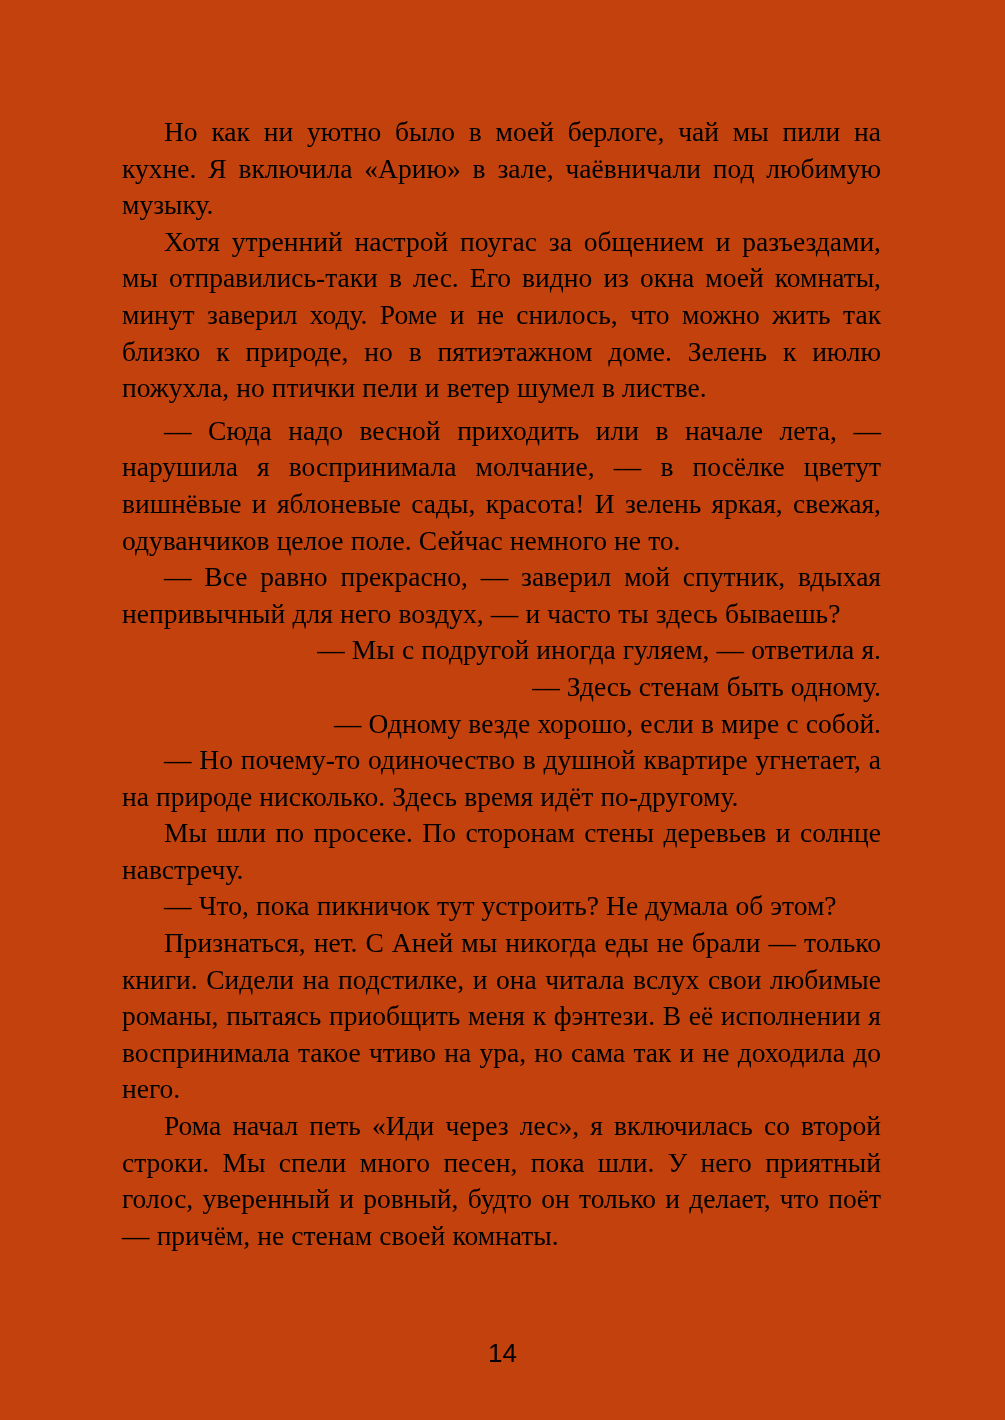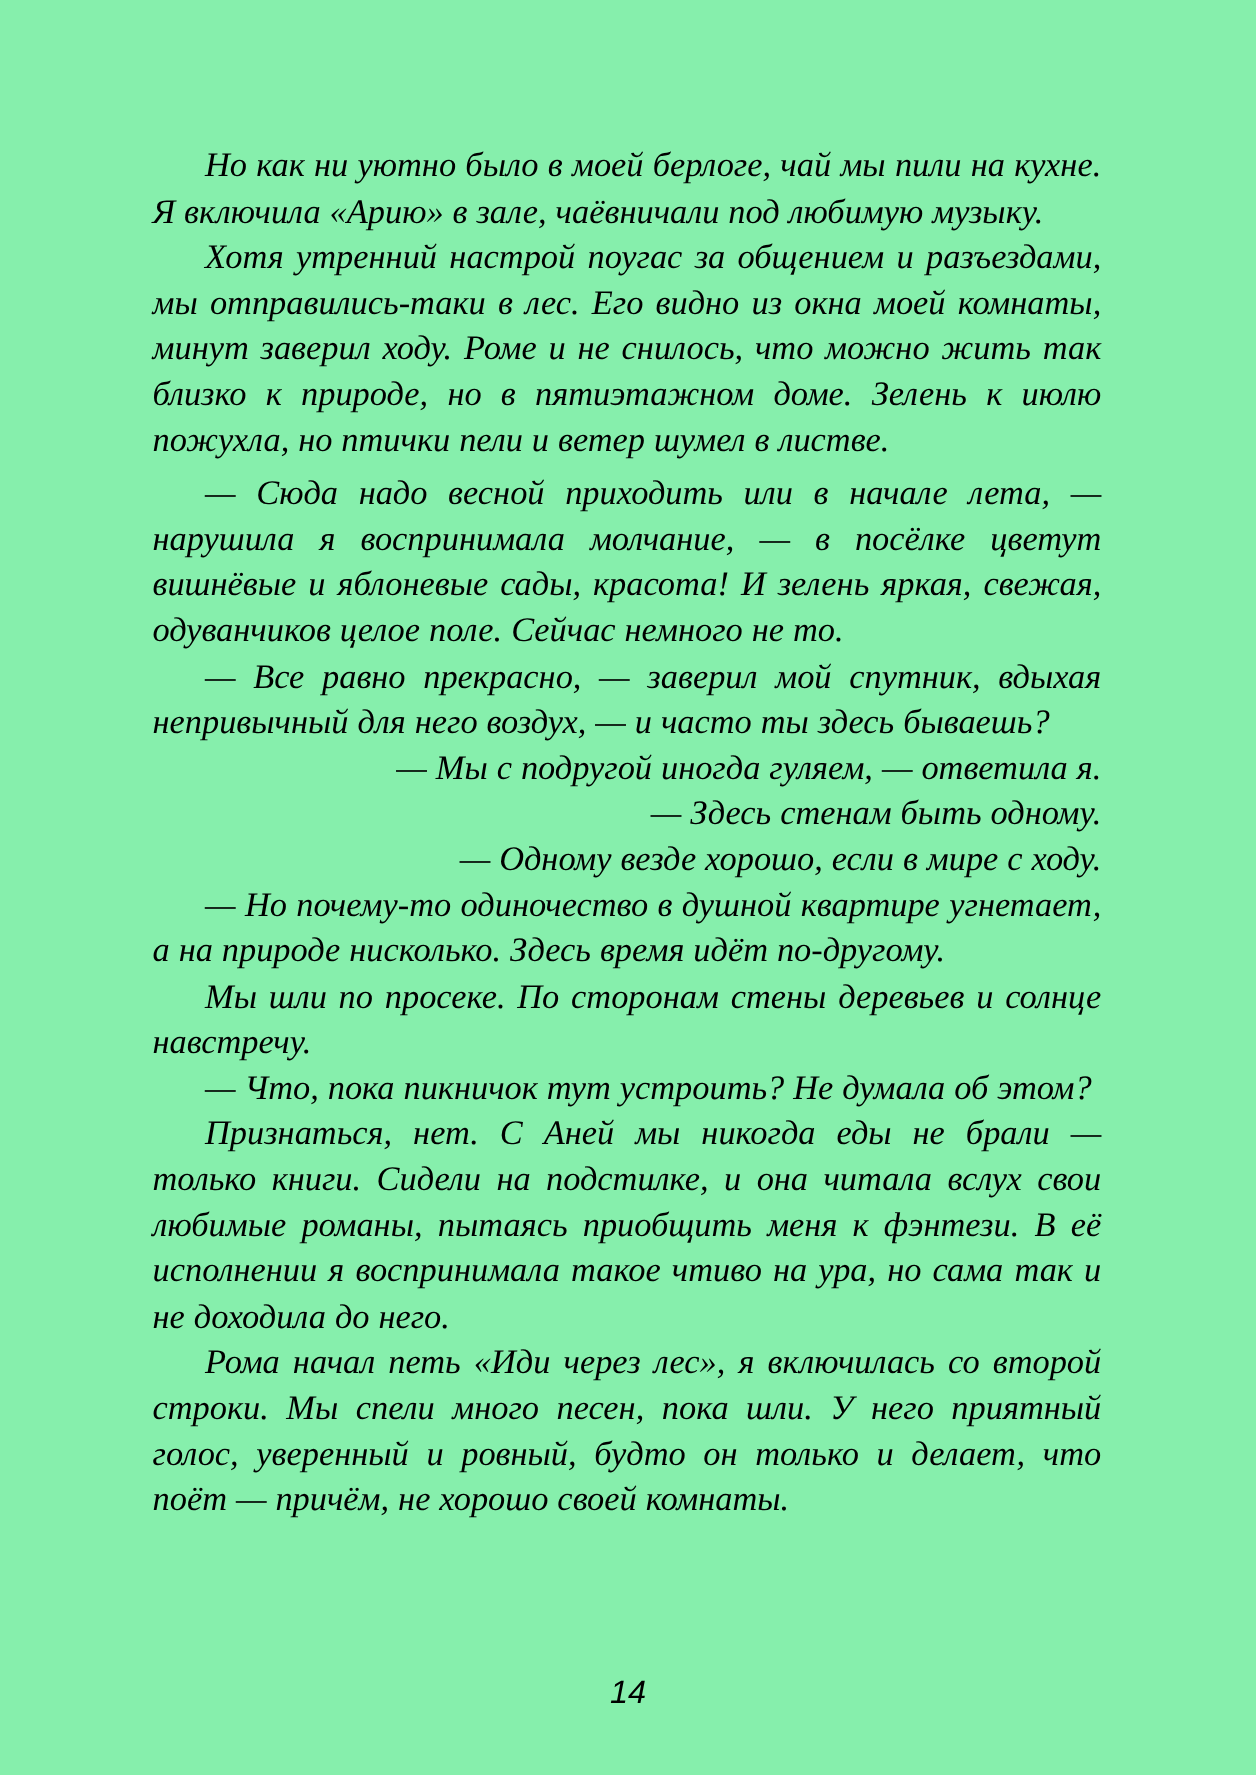--- a/index.html
+++ b/index.html
@@ -14,22 +14,21 @@
     position: relative;
     overflow: hidden;
     font-family: "Liberation Serif", "DejaVu Serif", serif;
     color: #000000;
     -webkit-font-smoothing: antialiased;
   }
 
   .page {
     position: absolute;
     inset: 0;
-    background: #86efac;
-    font-style: italic;
+    background: #c2410c;
   }
 
   
   .text-column {
     position: absolute;
     left: 122px;
     top: 114px;
     width: 759px;
   }
 
@@ -78,29 +77,29 @@
     <p class="para">Хотя утренний настрой поугас за общением и разъездами, мы отправились-таки в лес. Его видно из окна моей комнаты, минут заверил ходу. Роме и не снилось, что можно жить так близко к природе, но в пятиэтажном доме. Зелень к июлю пожухла, но птички пели и ветер шумел в листве.</p>
 
     <p class="para gap-before">— Сюда надо весной приходить или в начале лета, — нарушила я воспринимала молчание, — в посёлке цветут вишнёвые и яблоневые сады, красота! И зелень яркая, свежая, одуванчиков целое поле. Сейчас немного не то.</p>
 
     <p class="para">— Все равно прекрасно, — заверил мой спутник, вдыхая непривычный для него воздух, — и часто ты здесь бываешь?</p>
 
     <p class="para nojustify">— Мы с подругой иногда гуляем, — ответила я.</p>
 
     <p class="para nojustify">— Здесь стенам быть одному.</p>
 
-    <p class="para nojustify">— Одному везде хорошо, если в мире с ходу.</p>
+    <p class="para nojustify">— Одному везде хорошо, если в мире с собой.</p>
 
     <p class="para">— Но почему-то одиночество в душной квартире угнетает, а на природе нисколько. Здесь время идёт по-другому.</p>
 
     <p class="para">Мы шли по просеке. По сторонам стены деревьев и солнце навстречу.</p>
 
     <p class="para">— Что, пока пикничок тут устроить? Не думала об этом?</p>
 
     <p class="para">Признаться, нет. С Аней мы никогда еды не брали — только книги. Сидели на подстилке, и она читала вслух свои любимые романы, пытаясь приобщить меня к фэнтези. В её исполнении я воспринимала такое чтиво на ура, но сама так и не доходила до него.</p>
 
-    <p class="para">Рома начал петь «Иди через лес», я включилась со второй строки. Мы спели много песен, пока шли. У него приятный голос, уверенный и ровный, будто он только и делает, что поёт — причём, не хорошо своей комнаты.</p>
+    <p class="para">Рома начал петь «Иди через лес», я включилась со второй строки. Мы спели много песен, пока шли. У него приятный голос, уверенный и ровный, будто он только и делает, что поёт — причём, не стенам своей комнаты.</p>
 
   </div>
 
   <div class="page-number">14</div>
 
 </div>
 
 </body></html>

